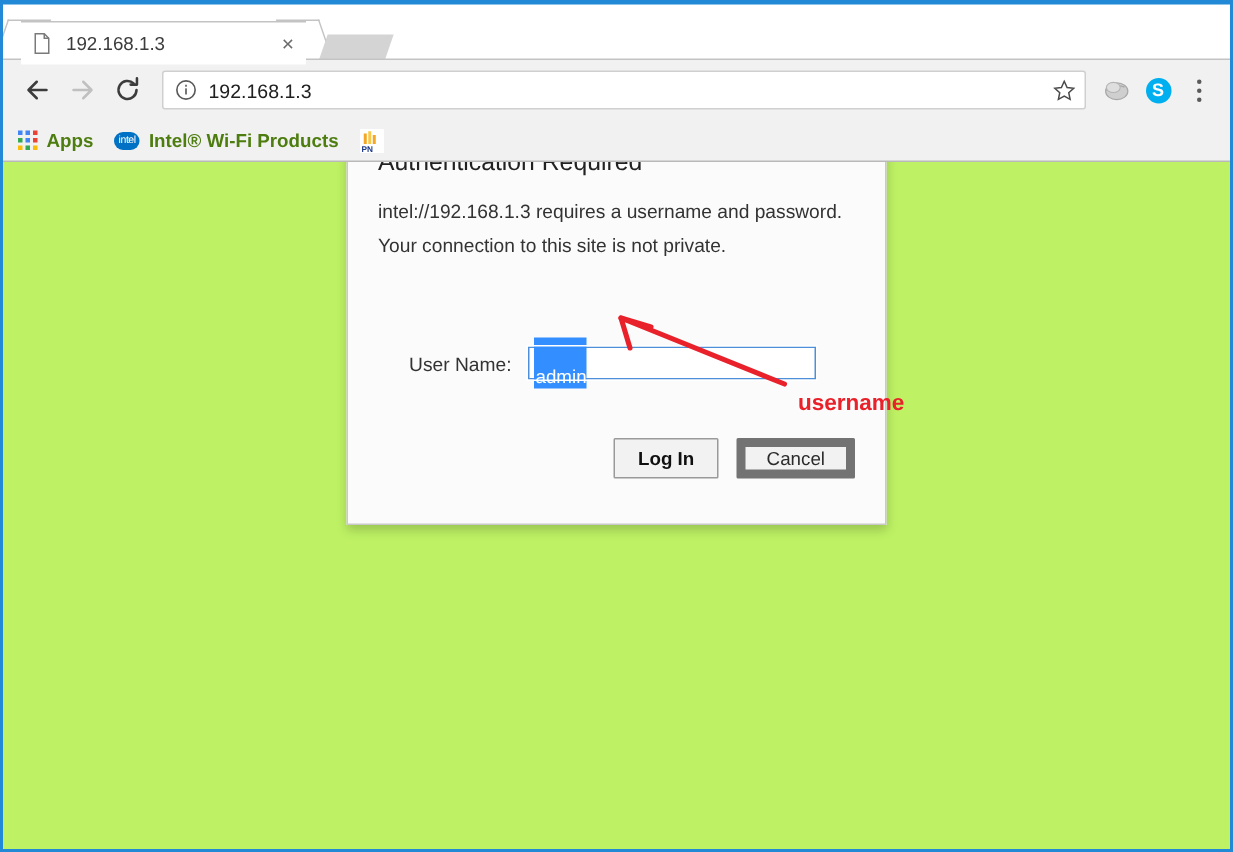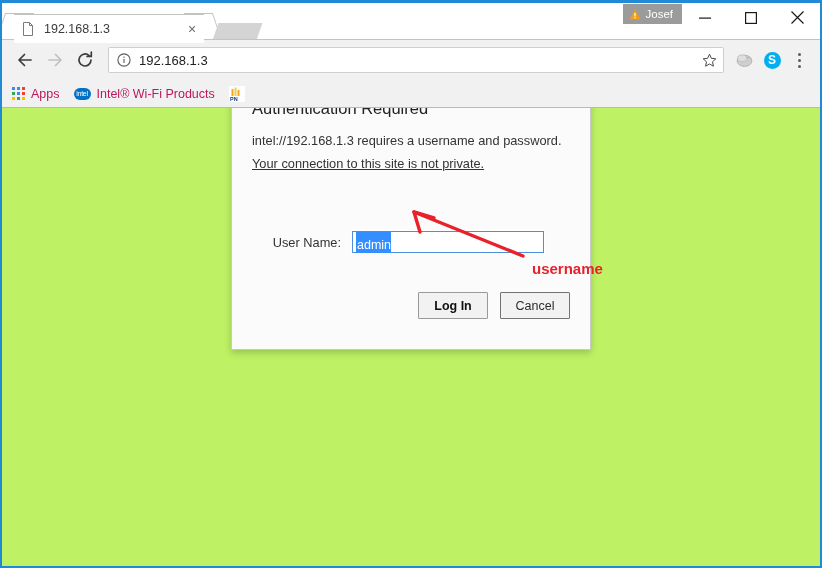--- a/index.html
+++ b/index.html
@@ -228,22 +228,23 @@
     border-bottom: 1px solid #b9b9b9;
   }
   .bm {
     display: flex;
     align-items: center;
     gap: 6px;
     height: 22px;
   }
   .bm-label {
     font-size: 12.5px;
-    color: #be185d;
+    color: #4d7c0f;
     white-space: nowrap;
+    font-weight: bold;
   }
   .apps-grid {
     display: grid;
     grid-template-columns: repeat(3, 3px);
     grid-template-rows: repeat(3, 3px);
     gap: 2px;
     width: 13px;
   }
   .apps-grid span { display:block; width:3px; height:3px; }
 
@@ -306,21 +307,20 @@
     position: absolute;
     left: 20px; top: 52px;
     font-size: 12.8px;
     color: #333333;
   }
   .dlg-line2 {
     position: absolute;
     left: 20px; top: 75px;
     font-size: 12.8px;
     color: #333333;
-    text-decoration: underline;
   }
 
   .field-row {
     position: absolute;
     left: 20px;
     width: 320px;
     display: flex;
     align-items: center;
     margin-top: 30px;
   }
@@ -347,21 +347,21 @@
   .field-input.focused {
     border: 1px solid #4d90d9;
     outline: 1px solid #ffffff;
   }
   .field-input.plain {
     border: 1px solid #d0d0d0;
   }
   .sel-text {
     background: #338fff;
     color: #ffffff;
-    padding: 6px 0 1px 1px;
+    padding: 19px 0 1px 1px;
   }
   .pw-dots {
     font-size: 12px;
     color: #3b3b6b;
     letter-spacing: 0.7px;
     font-family: "Liberation Sans", sans-serif;
   }
 
   .dlg-buttons {
     position: absolute;
@@ -369,21 +369,21 @@
     top: 211px;
     display: flex;
     gap: 12px;
     justify-content: flex-end;
   }
   .dbtn {
     min-width: 70px;
     height: 27px;
     padding: 0 14px;
     background: #f2f2f2;
-    border: 1px solid #737373;
+    border: 6px solid #737373;
     font-size: 12.5px;
     color: #2b2b2b;
     font-family: "Liberation Sans", sans-serif;
     border-radius: 1px;
   }
   .dbtn.default {
     border: 1px solid #9a9a9a;
     font-weight: bold;
     color: #101010;
   }
@@ -423,48 +423,20 @@
           </svg>
         </span>
         <span class="tab-title">192.168.1.3</span>
         <span class="tab-close">×</span>
       </div>
     </div>
 
     <div class="tab-ghost"></div>
     <div class="tabstrip-fill"></div>
 
-    <div id="wincontrols">
-      <div class="profile-pill">
-        <span class="warn-ico">
-          <svg width="12" height="11" viewBox="0 0 12 11">
-            <path d="M6 0.6 11.5 10.4H0.5z" fill="#f0a017"></path>
-            <rect x="5.4" y="4" width="1.2" height="3.4" fill="#ffffff"></rect>
-            <rect x="5.4" y="8.1" width="1.2" height="1.2" fill="#ffffff"></rect>
-          </svg>
-        </span>
-        <span class="profile-name">Josef</span>
-      </div>
-
-      <div class="wbtn">
-        <svg width="12" height="12" viewBox="0 0 12 12">
-            <rect x="0" y="5.5" width="12" height="1.2" fill="#1a1a1a"></rect>
-          </svg>
-      </div>
-      <div class="wbtn">
-        <svg width="12" height="12" viewBox="0 0 12 12">
-            <rect x="0.6" y="0.6" width="10.8" height="10.8" fill="none" stroke="#1a1a1a" stroke-width="1.2"></rect>
-          </svg>
-      </div>
-      <div class="wbtn">
-        <svg width="13" height="13" viewBox="0 0 13 13">
-            <path d="M0.5 0.5 12.5 12.5M12.5 0.5 0.5 12.5" stroke="#1a1a1a" stroke-width="1.2"></path>
-          </svg>
-      </div>
-    </div>
   </div>
 
   <div id="toolbar">
 
     <div class="navbtn">
       <svg width="20" height="20" viewBox="0 0 20 20">
         <path d="M16 10H4.5M9.5 4.5 4 10l5.5 5.5" fill="none" stroke="#3c3c3c" stroke-width="1.7" stroke-linecap="round" stroke-linejoin="round"></path>
       </svg>
     </div>
 

